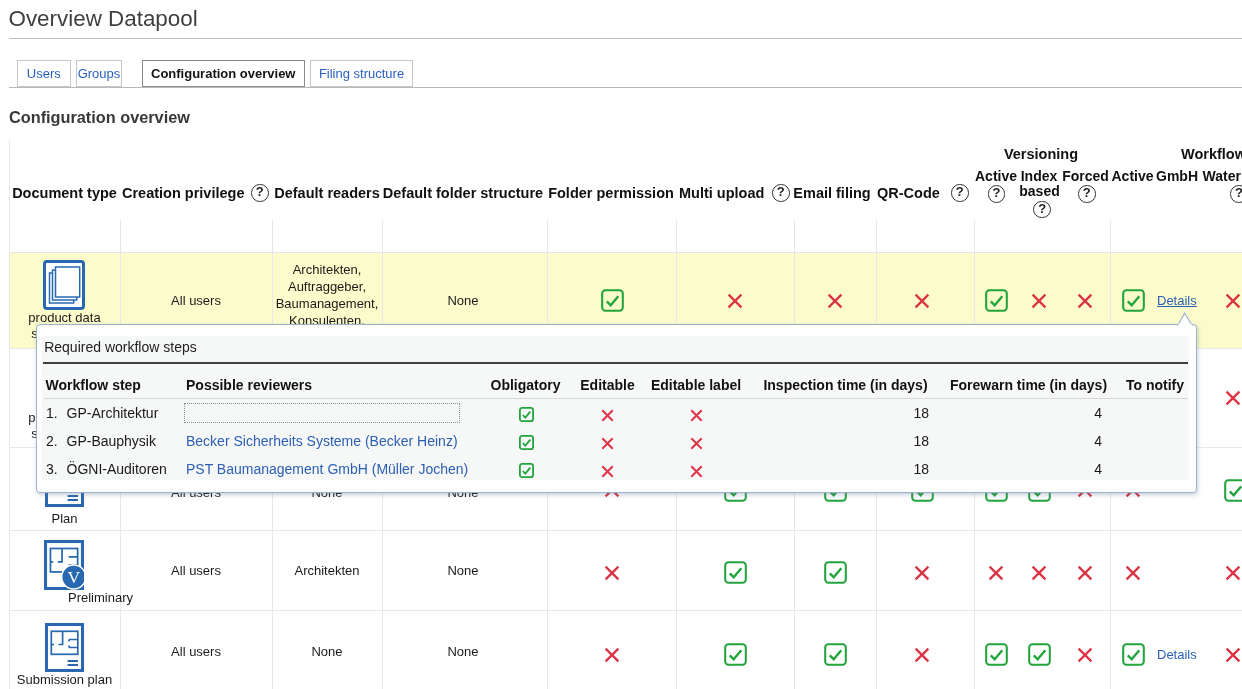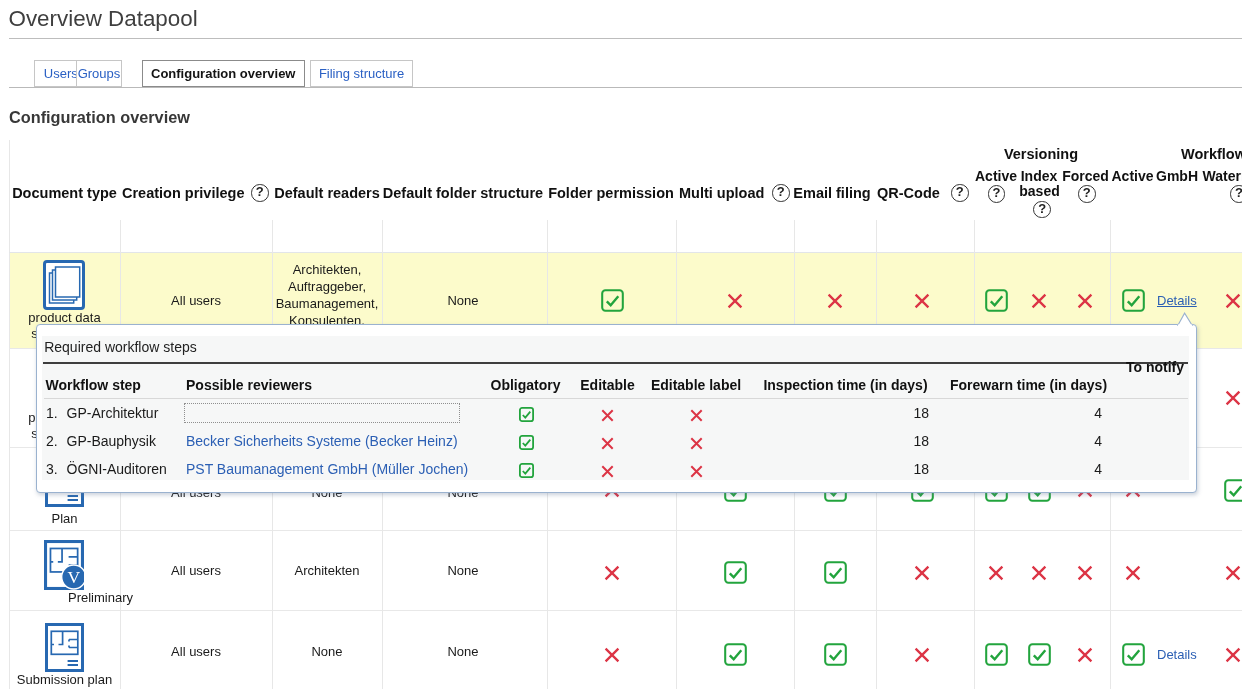--- a/index.html
+++ b/index.html
@@ -23,21 +23,21 @@
   font-size:13px; font-weight:bold; color:#222; text-align:center; line-height:14.5px; background:#fff; }
 </style>
 </head>
 <body>
 <div id="page">
 
   <div class="abs" style="left:8.5px; top:7.5px; font-size:22.4px; line-height:22.4px; color:#3f3f3f;">Overview Datapool</div>
   <div class="abs" style="left:9px; right:0; top:38px; height:1px; background:#bdbdbd;"></div>
 
   <div class="abs" style="left:9px; right:0; top:86.6px; height:1px; background:#b9b9b9;"></div>
-  <div class="tab" style="left:34px; width:53.5px;">Users</div>
+  <div class="tab" style="left:17px; width:53.5px;">Users</div>
   <div class="tab" style="left:76px; width:46px;">Groups</div>
   <div class="tab active" style="left:141.5px; width:163.5px;">Configuration overview</div>
   <div class="tab" style="left:310px; width:103px;">Filing structure</div>
 
   <div class="abs" style="left:9px; top:109px; font-size:16.3px; line-height:16.3px; font-weight:bold; color:#383838;">Configuration overview</div>
 
   <div class="vline" style="left:9px; top:140px; bottom:0;"></div>
   <div class="abs" style="left:10px; top:252.8px; right:0; height:95.5px; background:#fcfbcb;"></div>
   <div class="hline" style="left:9px; right:0; top:251.8px; background:#e2e5e9;"></div>
   <div class="hline" style="left:9px; right:0; top:348px;"></div>
@@ -280,21 +280,21 @@
   <div class="pt" style="left:44.2px; top:339.5px; color:#222;">Required workflow steps</div>
   <div class="abs" style="left:43px; top:361.5px; width:1145px; height:2px; background:#3e3e3e;"></div>
   <div class="abs" style="left:44px; top:398.2px; width:1144px; height:1px; background:#d8d8d8;"></div>
   <div class="hdr2" style="left:45.5px; top:378px;">Workflow step</div>
   <div class="hdr2" style="left:186px; top:378px;">Possible reviewers</div>
   <div class="hdr2 cc" style="left:525.5px; top:378px;">Obligatory</div>
   <div class="hdr2 cc" style="left:607.5px; top:378px;">Editable</div>
   <div class="hdr2 cc" style="left:696px; top:378px;">Editable label</div>
   <div class="hdr2 cc" style="left:845.5px; top:378px;">Inspection time (in days)</div>
   <div class="hdr2 cc" style="left:1028.5px; top:378px;">Forewarn time (in days)</div>
-  <div class="hdr2 cc" style="left:1155px; top:360px;">To notify</div>
+  <div class="hdr2 cc" style="left:1155px; top:378px;">To notify</div>
 
   <div class="pt" style="left:46px; top:405.6px;">1.</div>
   <div class="pt" style="left:66.5px; top:405.6px;">GP-Architektur</div>
   <div class="abs" style="left:184px; top:403px; width:276px; height:20px; border:1px dotted #8f8f8f;"></div>
   <svg class="abs" style="left:518.5px; top:407.3px;" width="15" height="15">
       <use href="#ck15"></use>
     </svg>
   <svg class="abs" style="left:600.5px; top:408.7px;" width="13" height="13">
       <use href="#cx13"></use>
     </svg>

